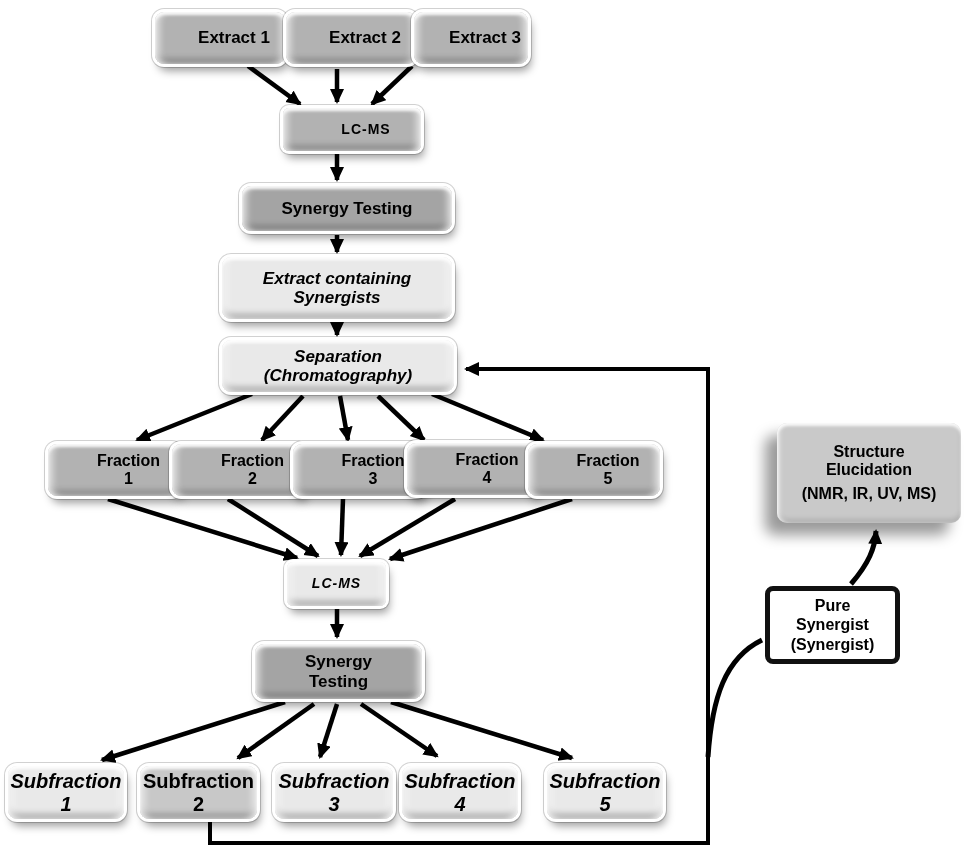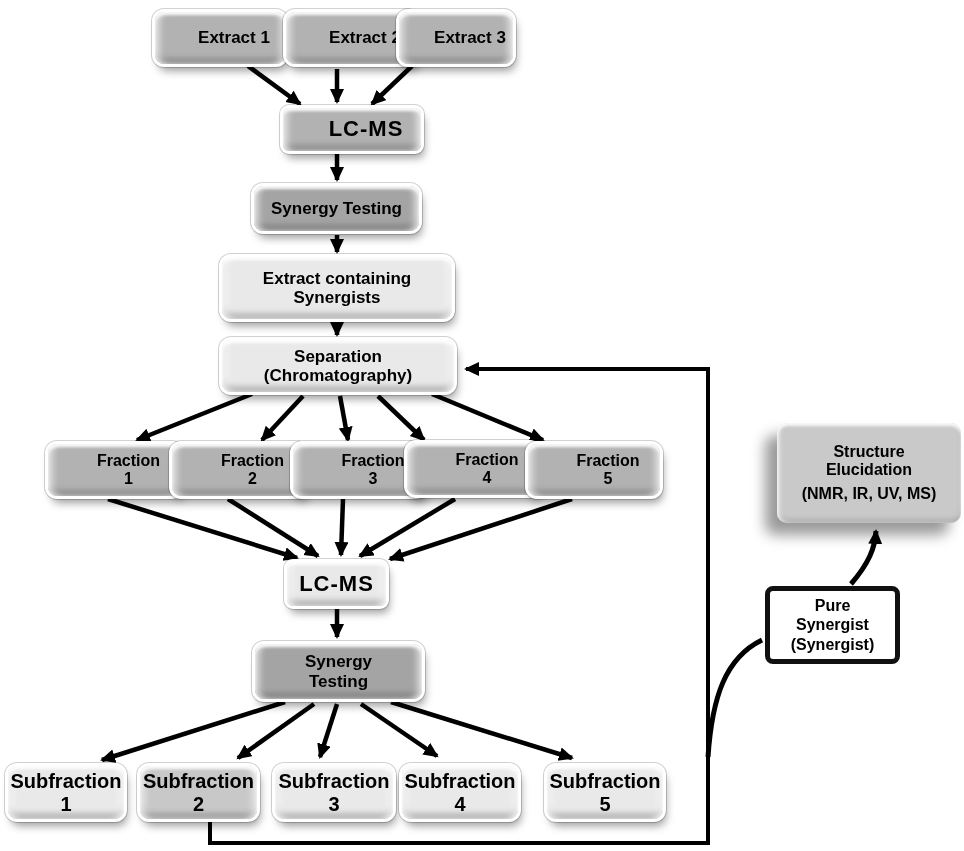--- a/index.html
+++ b/index.html
@@ -32,38 +32,38 @@
       0 0 0 3px #ffffff,
       0 0 0 4px rgba(0,0,0,.18),
       3px 7px 9px rgba(0,0,0,.38),
       inset 0 3px 3px rgba(255,255,255,.85),
       inset 6px 0 7px -2px rgba(255,255,255,.8),
       inset -6px 0 7px -2px rgba(255,255,255,.8),
       inset 0 -5px 6px rgba(0,0,0,.28);
   }
   .gray{background:var(--box-gray,#b2b2b2);padding-left:28px;}
   .darkgray{background:var(--box-dark-gray,#a4a4a4);}
-  .light{background:var(--box-light,#e9e9e9);}
+  .light{background:var(--box-light,#e9e9e9);font-style:italic;}
   .sub2{background:var(--box-sub2-gray,#c8c8c8);}
   .structure{
     background:var(--box-structure-gray,#c9c9c9);
     border-radius:10px;
     box-shadow:
       -12px 12px 14px rgba(0,0,0,.4),
       inset 0 3px 3px rgba(255,255,255,.85),
       inset 4px 0 5px -2px rgba(255,255,255,.85),
       inset 0 -4px 5px rgba(0,0,0,.12);
   }
   .pure{
     background:var(--pure-compound-bg,#fff);
     border:5px solid var(--pure-compound-border,#111);
     border-radius:8px;
     line-height:1.22;
   }
-  .fs18{font-size:22px;}
+  .fs18{font-size:14px;}
   .fs17{font-size:17px;}
   .fs16{font-size:16px;}
   .fs15{font-size:20px;}
   .lcms{letter-spacing:1px;}
   .gap-top{margin-top:7px;white-space:nowrap;}
 </style>
 </head>
 <body>
 
 <div class="canvas">
@@ -109,29 +109,29 @@
 
     <path class="arrow curve" d="M 851 584 C 869 563 875 548 876 531" marker-end="url(#ah)"></path>
   </svg>
 
   <div class="node gray bevel fs17" style="left:155px;top:12px;width:102px;height:52px">
     <span>Extract 1</span>
   </div>
   <div class="node gray bevel fs17" style="left:286px;top:12px;width:102px;height:52px">
     <span>Extract 2</span>
   </div>
-  <div class="node gray bevel fs17" style="left:399px;top:12px;width:86px;height:52px">
+  <div class="node gray bevel fs17" style="left:414px;top:12px;width:86px;height:52px">
     <span>Extract 3</span>
   </div>
 
   <div class="node gray bevel fs18 lcms" style="left:283px;top:108px;width:110px;height:43px;border-radius:6px">
     <span>LC-MS</span>
   </div>
 
-  <div class="node darkgray bevel fs17" style="left:254px;top:186px;width:165px;height:45px">
+  <div class="node darkgray bevel fs17" style="left:242px;top:186px;width:210px;height:45px">
     <span>Synergy Testing</span>
   </div>
 
   <div class="node light bevel fs17" style="left:222px;top:257px;width:230px;height:62px">
     <span>Extract containing</span>
     <span>Synergists</span>
   </div>
 
   <div class="node light bevel fs17" style="left:222px;top:340px;width:232px;height:52px">
     <span>Separation</span>

